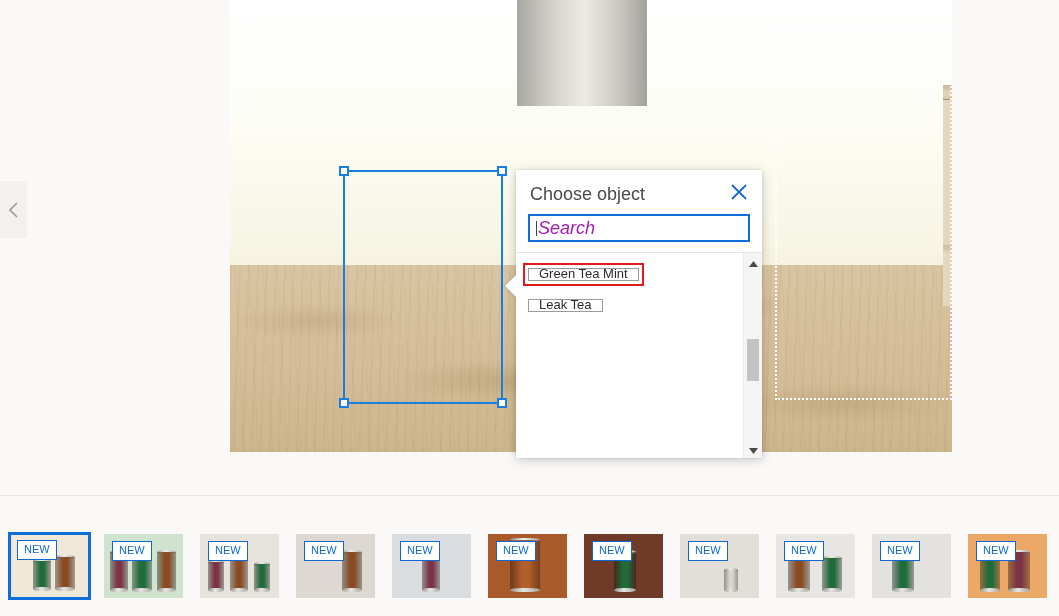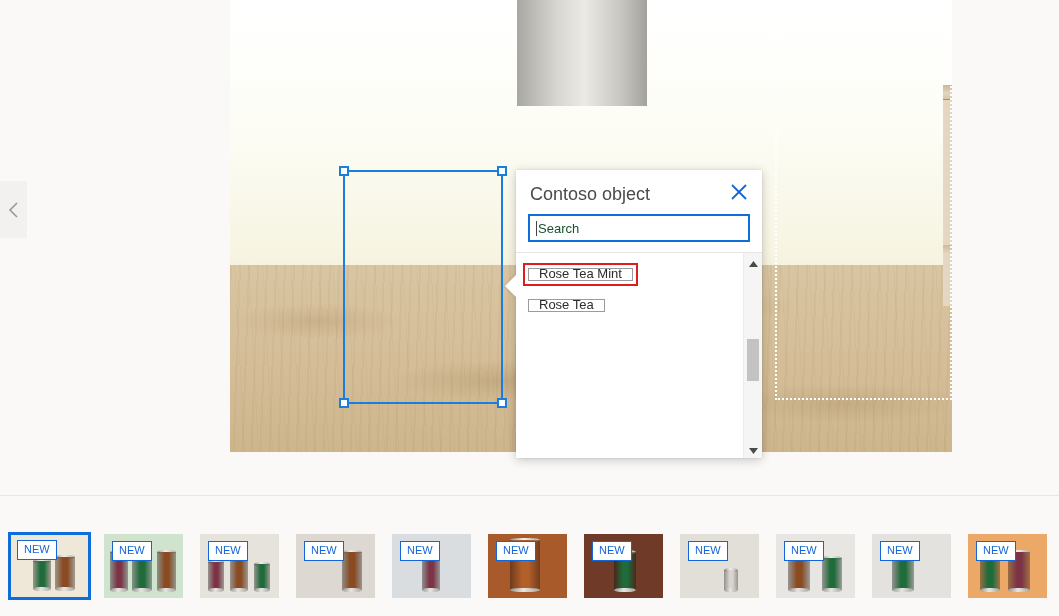--- a/index.html
+++ b/index.html
@@ -254,23 +254,24 @@
     width: 222px; height: 28px;
     border: 2px solid #0f6cdb;
     box-sizing:border-box;
     background:#ffffff;
     display:flex; align-items:center;
   }
   .search-caret {
     width:1px; height:15px; background:#444; margin-left:6px;
   }
   .search-placeholder {
-    font-size: 13px;
-    color:#14532d;
+    font-size: 18px;
+    color:#a21caf;
     margin-left:1px;
+    font-style:italic;
   }
   .popup-divider {
     position:absolute; left:0; top:82px; width:246px; height:1px;
     background:#e6e6e6;
   }
   .popup-list {
     position:absolute;
     left:0; top:83px;
     width: 228px;
     height: 205px;
@@ -428,38 +429,38 @@
       <div class="handle h-tl"></div>
       <div class="handle h-tr"></div>
       <div class="handle h-bl"></div>
       <div class="handle h-br"></div>
     </div>
 
     <div class="popup">
       <div class="popup-pointer"></div>
 
       <div class="popup-header">
-        <div class="popup-title">Contoso object</div>
+        <div class="popup-title">Choose object</div>
         <div class="popup-close">
           <span>
             <svg width="18" height="18" viewBox="0 0 18 18">
               <line x1="2" y1="2" x2="16" y2="16" stroke="#1266d6" stroke-width="1.8"></line>
               <line x1="16" y1="2" x2="2" y2="16" stroke="#1266d6" stroke-width="1.8"></line>
             </svg>
           </span>
         </div>
         <div class="search-box">
           <div class="search-caret"></div>
           <div class="search-placeholder">Search</div>
         </div>
       </div>
 
       <div class="popup-divider"></div>
 
-      <div class="popup-list" id="object-list"><div class="obj-row highlighted"><div class="obj-item">Rose Tea Mint</div></div><div class="obj-row"><div class="obj-item">Rose Tea</div></div></div>
+      <div class="popup-list" id="object-list"><div class="obj-row highlighted"><div class="obj-item">Green Tea Mint</div></div><div class="obj-row"><div class="obj-item">Leak Tea</div></div></div>
 
       <div class="popup-scrollbar">
         <div class="sb-arrow sb-up">
           <span>
             <svg width="9" height="6" viewBox="0 0 9 6">
                 <polygon points="4.5,0 9,6 0,6" fill="#4a4a4a"></polygon>
               </svg>
           </span>
         </div>
         <div class="sb-thumb"></div>

